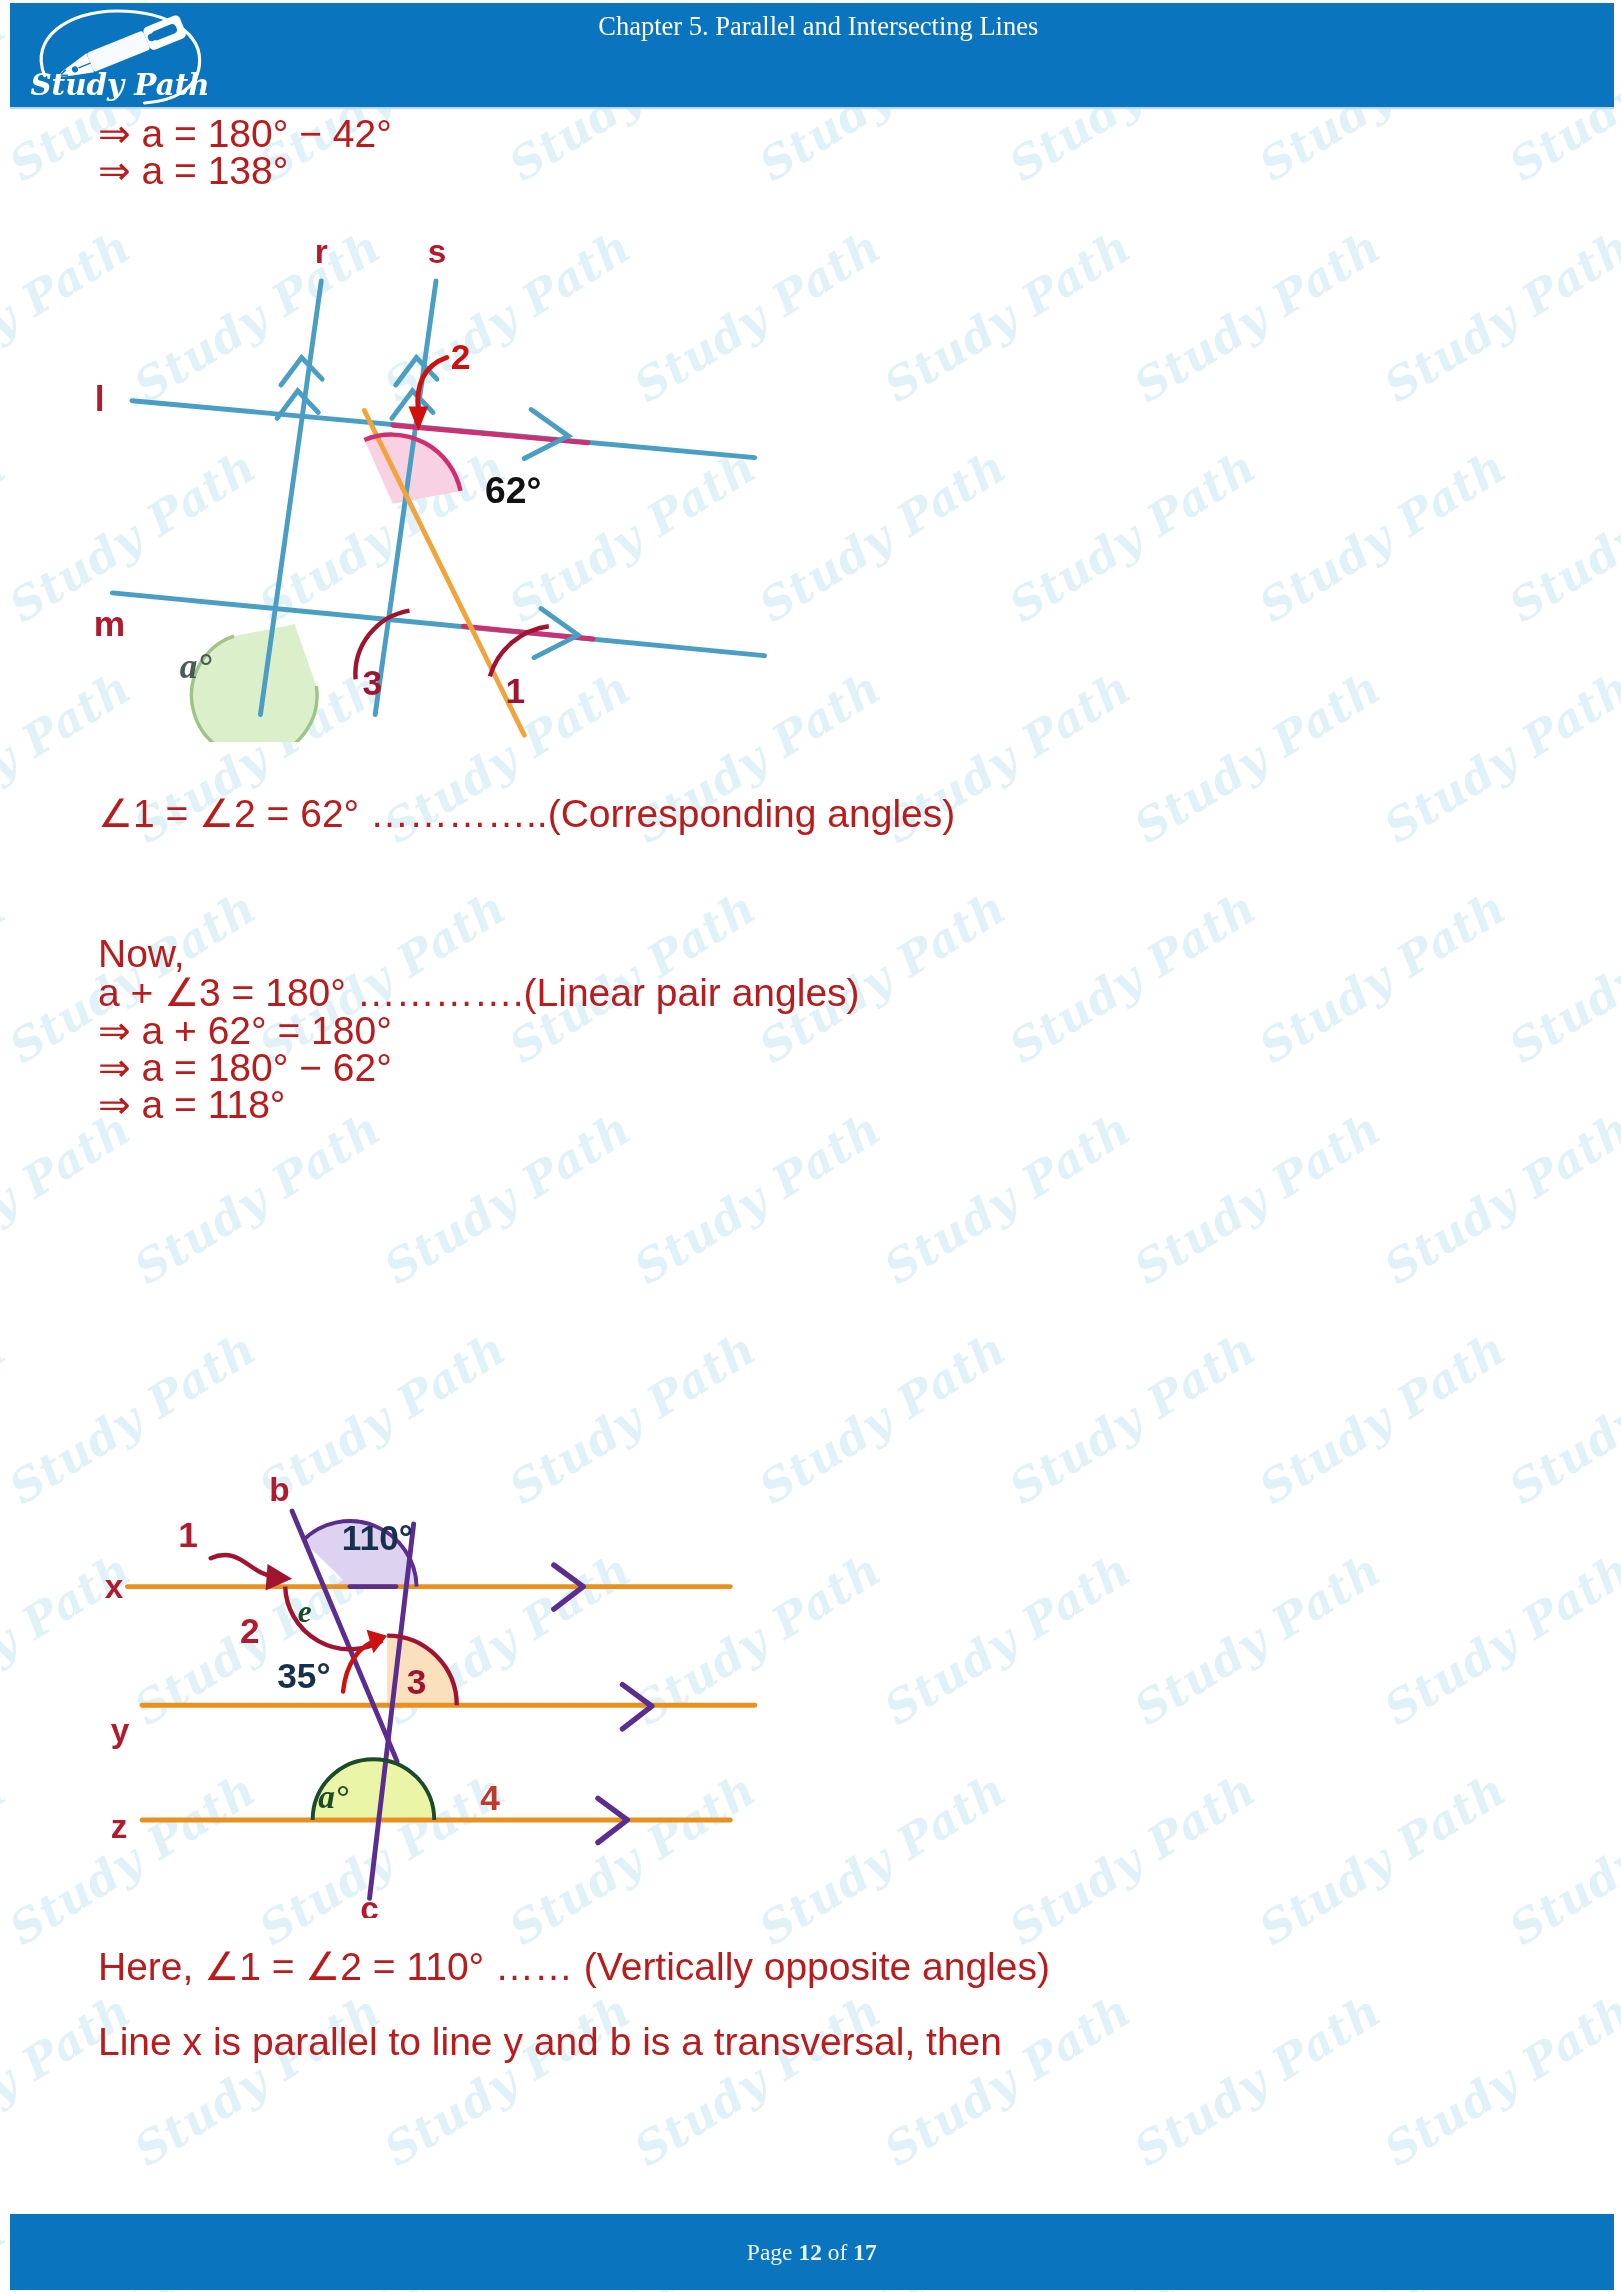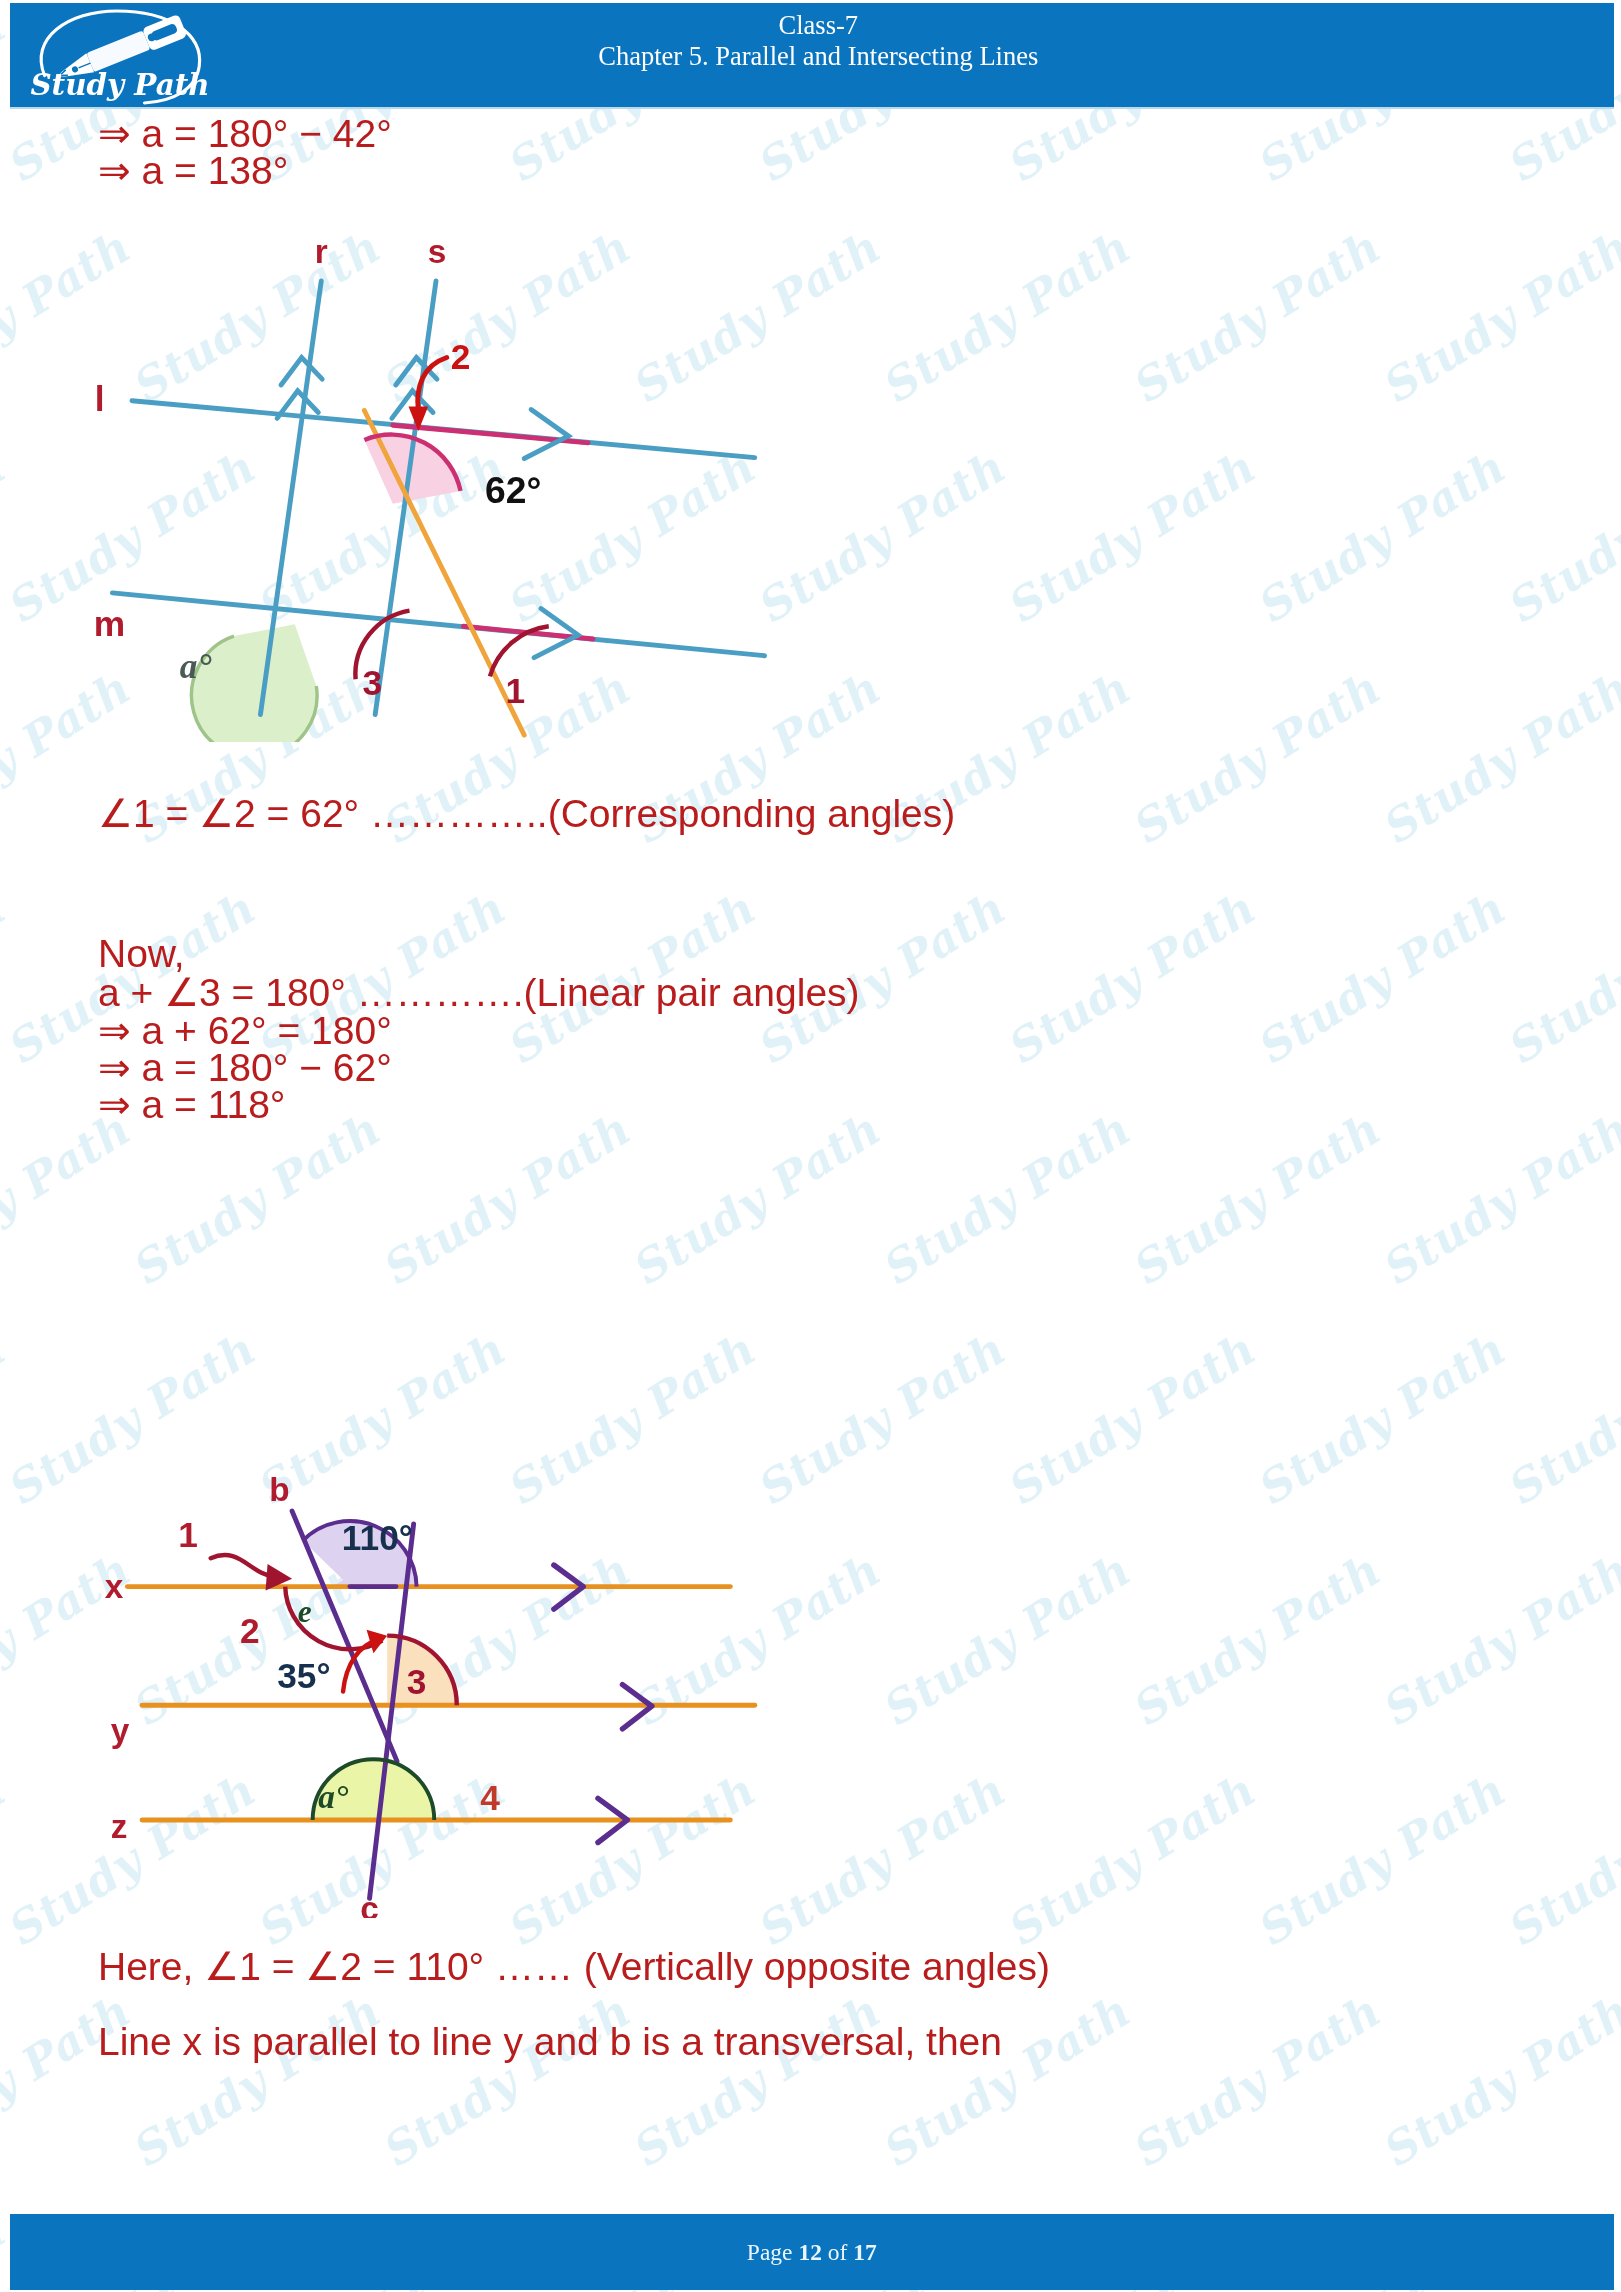--- a/index.html
+++ b/index.html
@@ -218,21 +218,20 @@
           <path d="M36 44 L28 47 L36 50" fill="none" stroke="#0a74bf" stroke-width="1.6"></path>
           <circle cx="45" cy="47" r="3.1" fill="#0a74bf"></circle>
           <line x1="49" y1="47" x2="62" y2="47" stroke="#0a74bf" stroke-width="1.4"></line>
         </g>
 
         <text x="95" y="92" text-anchor="middle" font-family="DejaVu Serif, serif" font-style="italic" font-weight="700" font-size="30" fill="#ffffff">Study Path</text>
       </svg>
     </div>
 
     <div class="header-titles">
-      <div class="h-line1">Class-7</div>
       <div class="h-line3">Chapter 5. Parallel and Intersecting Lines</div>
     </div>
   </div>
 
   <div class="content">
 
     <div class="txt" style="left:98px; top:6.9px;">⇒ a = 180° − 42°</div>
     <div class="txt" style="left:98px; top:44px;">⇒ a = 138°</div>
 
     <div class="fig" style="left:78px; top:123px;">

